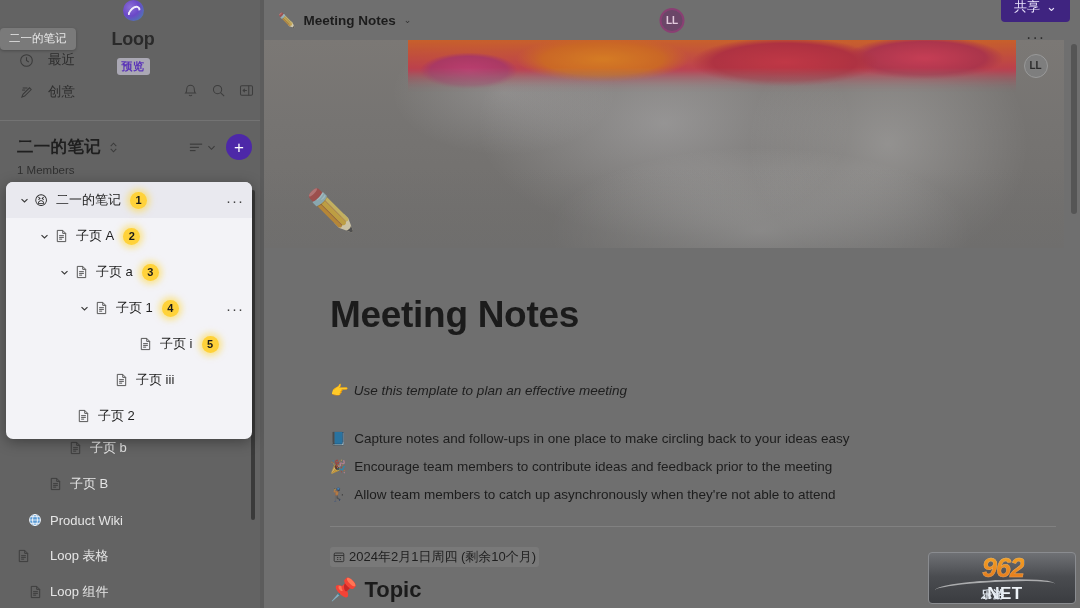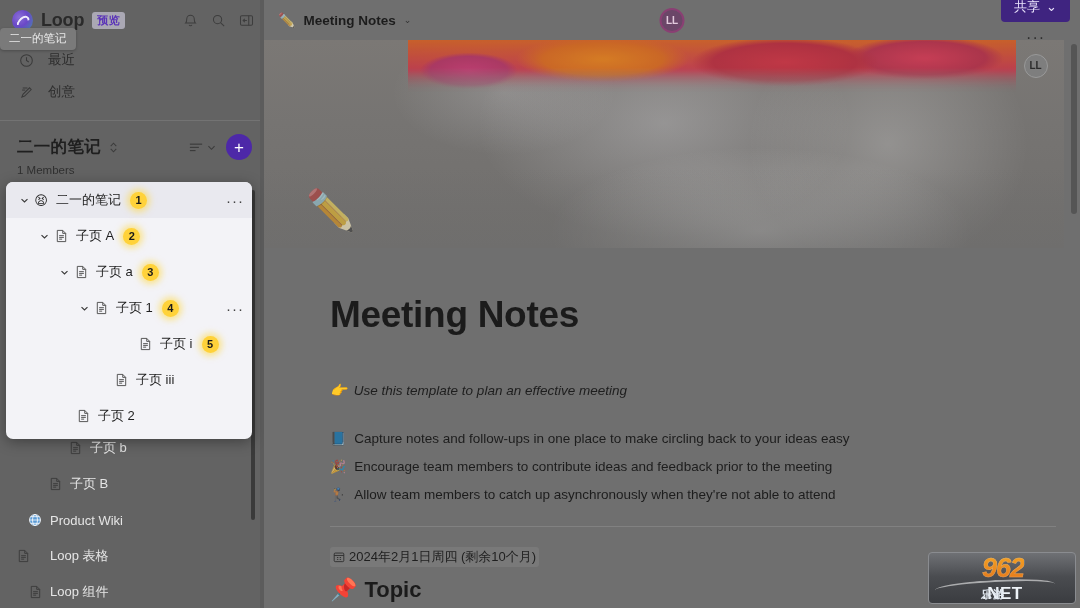--- a/index.html
+++ b/index.html
@@ -26,20 +26,21 @@
     width: 264px; height: 608px;
     background: #636363;
     flex: 0 0 264px;
     overflow: hidden;
   }
   .sb-top {
     height: 40px;
     display: flex; align-items: center;
     padding: 0 10px 0 12px;
     gap: 8px;
+    flex-direction: column;
   }
   .loop-logo {
     width: 21px; height: 21px; border-radius: 50%;
     background: radial-gradient(circle at 35% 35%, #8a6fd6 0%, #6b48c8 45%, #3f8fa8 100%);
     position: relative; flex: 0 0 21px;
   }
   .loop-logo::after {
     content: ""; position: absolute;
     left: 6px; top: 5px; width: 7px; height: 11px;
     border: 2.5px solid #efeafc; border-radius: 50% 50% 50% 50%/60% 60% 40% 40%;

